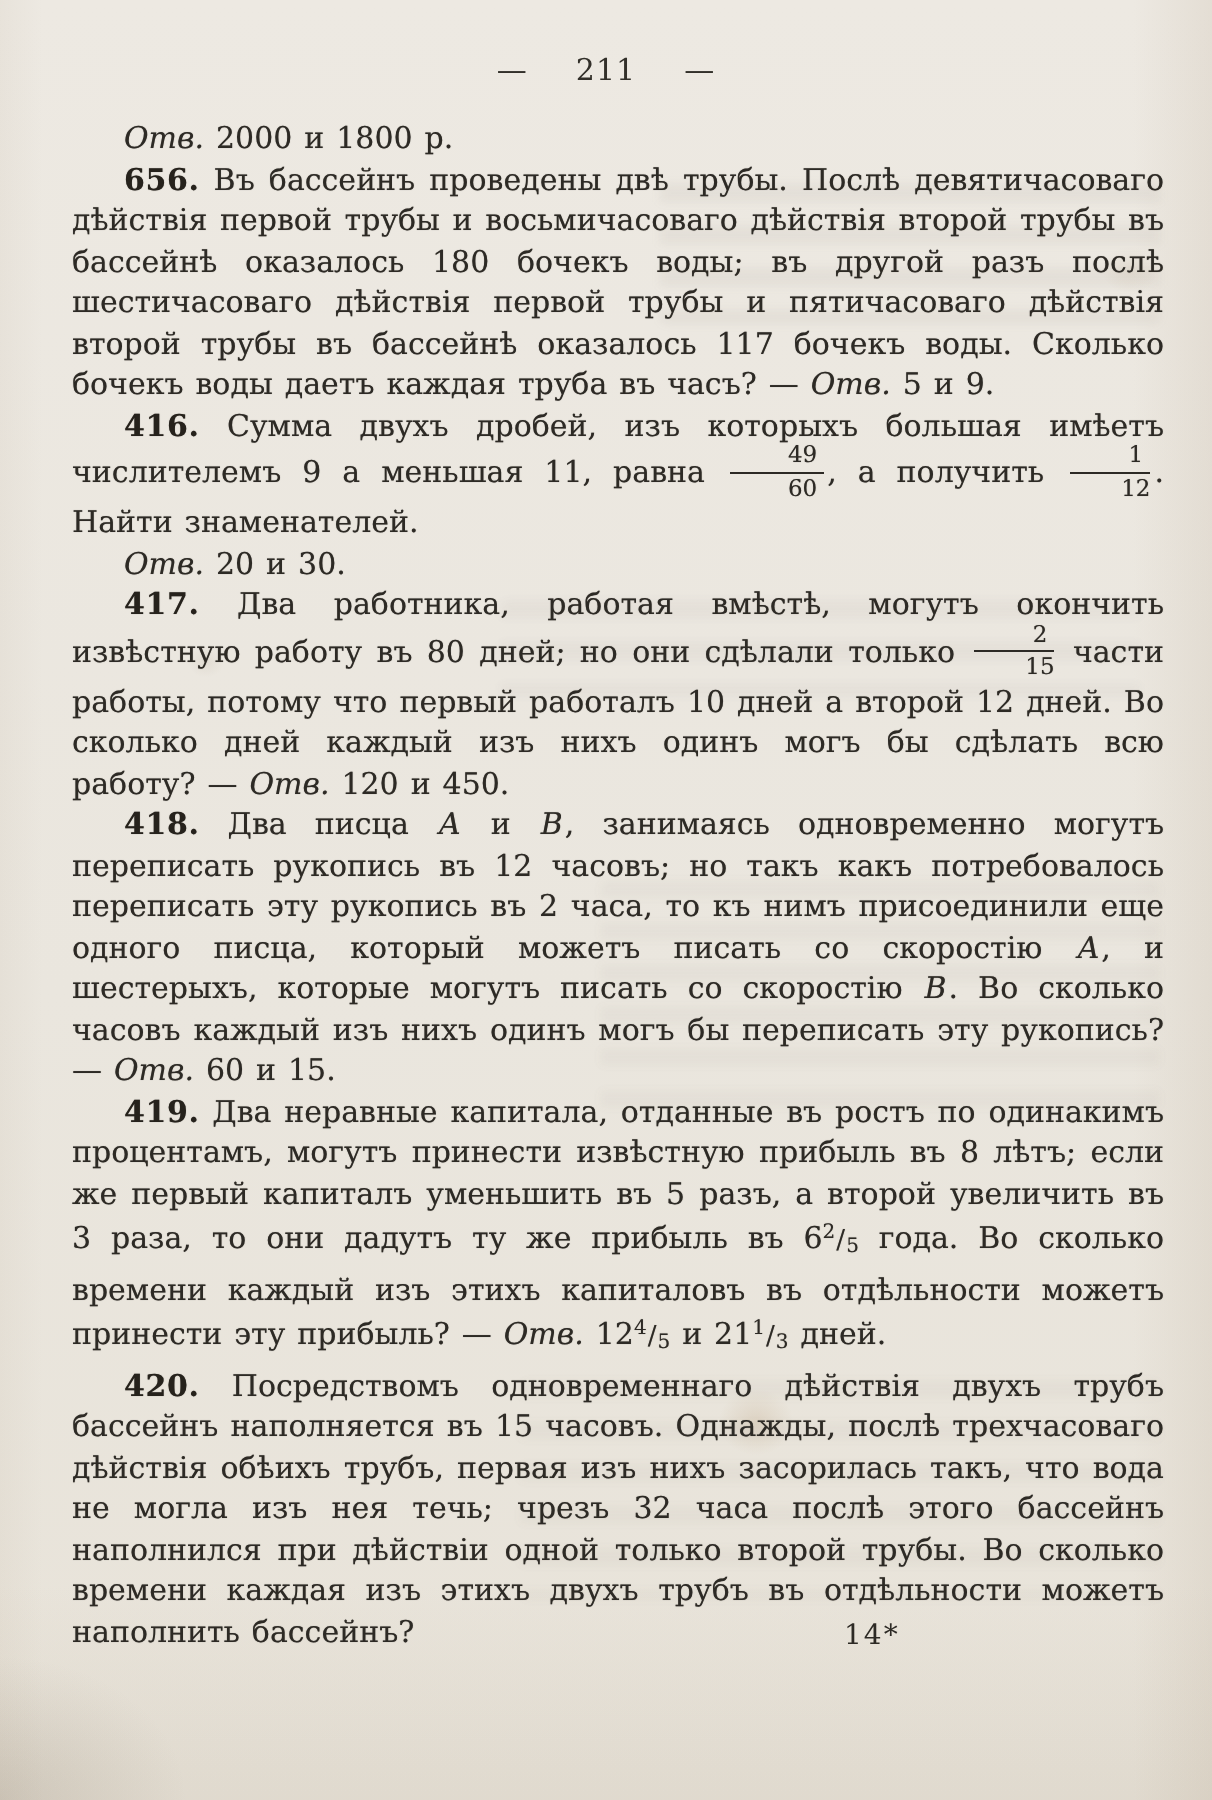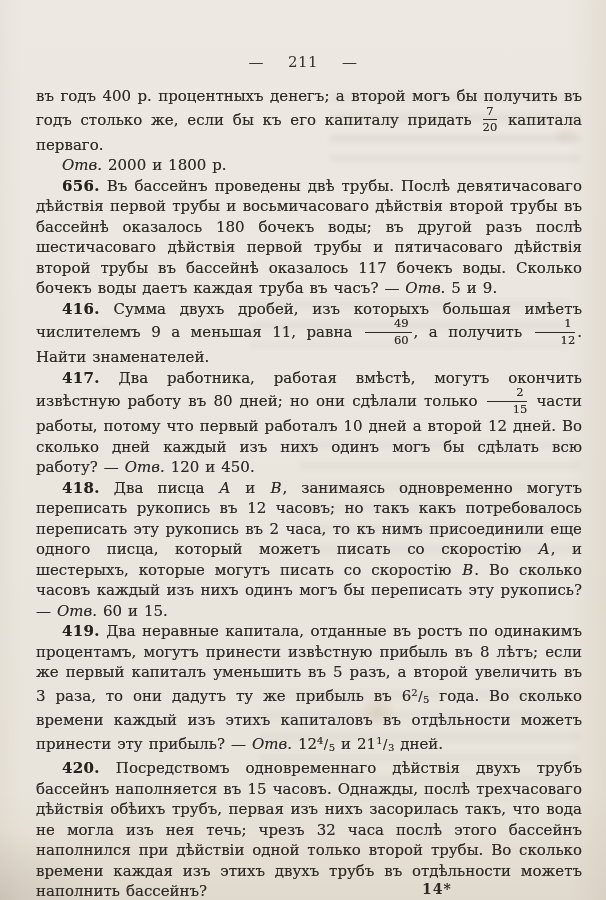--- a/index.html
+++ b/index.html
@@ -33,21 +33,21 @@
     position:absolute; pointer-events:none; border-radius:50%;
   }
   .s1 { left:352px; top:688px; width:52px; height:46px;
         background:radial-gradient(closest-side, rgba(158,118,68,.16), rgba(158,118,68,0) 72%); }
   .s2 { left:545px; top:118px; width:40px; height:34px;
         background:radial-gradient(closest-side, rgba(150,120,80,.10), rgba(150,120,80,0) 70%); }
   .s3 { left:90px; top:320px; width:26px; height:22px;
         background:radial-gradient(closest-side, rgba(140,125,100,.10), rgba(140,125,100,0) 70%); }
 
   .header {
-    padding-top:53px; text-align:center;
+    padding-top:26px; text-align:center;
     font-size:15px; letter-spacing:.5px; color:#33302a;
   }
   .header .pnum { display:inline-block; margin:0 24px; }
 
   .text {
     position:relative;
     padding:15px 24px 0 36px;
     font-size:15px; line-height:20.5px;
     text-align:justify; word-spacing:1.2px;
     color:#2d2a25;
@@ -68,58 +68,57 @@
   .frac .fn { display:block; padding:0 3px 2px; border-bottom:1px solid #2d2a25; }
   .frac .fd { display:block; padding-top:2px; }
 
   .mfrac { white-space:nowrap; }
   .mfrac .mw { font-size:15px; }
   .mfrac .mn { font-size:10px; vertical-align:5px; letter-spacing:0; }
   .mfrac .sl { font-size:13px; margin:0 .5px; }
   .mfrac .md { font-size:10px; vertical-align:-2px; }
 
   .sig {
-    position:absolute; left:422px; top:881px;
-    font-size:14px; font-weight:bold; color:#2d2a25;
+    position:absolute; left:422px; top:810px;
+    font-size:14px; font-weight:normal; color:#2d2a25;
     letter-spacing:1px;
   }
 </style>
 </head>
 <body>
 
 <div class="sheet">
   <div class="ghost g1"></div>
   <div class="ghost g2"></div>
   <div class="ghost g3"></div>
   <div class="ghost g4"></div>
   <div class="stain s1"></div>
   <div class="stain s2"></div>
   <div class="stain s3"></div>
 
   <div class="header"><span class="dash">—</span><span class="pnum">211</span><span class="dash">—</span></div>
 
   <div class="text">
 
-    <p class="para cont"><span>въ годъ 400 р. процентныхъ денегъ; а второй могъ бы получить въ годъ столько же, если бы къ его капиталу придать</span>
-      <span class="frac"><span class="fn">7</span><span class="fd">20</span></span>
-      <span>капитала перваго.</span></p>
 
     <p class="para answer"><i class="ans">Отв.</i>
       <span>2000 и 1800 р.</span></p>
 
     <p class="para problem"><b class="pn">656.</b>
       <span>Въ бассейнъ проведены двѣ трубы. Послѣ девятичасоваго дѣйствія первой трубы и восьмичасоваго дѣйствія второй трубы въ бассейнѣ оказалось 180 бочекъ воды; въ другой разъ послѣ шестичасоваго дѣйствія первой трубы и пятичасоваго дѣйствія второй трубы въ бассейнѣ оказалось 117 бочекъ воды. Сколько бочекъ воды даетъ каждая труба въ часъ? —</span>
       <i class="ans">Отв.</i>
       <span>5 и 9.</span></p>
 
     <p class="para problem"><b class="pn">416.</b>
       <span>Сумма двухъ дробей, изъ которыхъ большая имѣетъ числителемъ 9 а меньшая 11, равна</span>
       <span class="frac"><span class="fn">49</span><span class="fd">60</span></span><span>, а получить</span>
       <span class="frac"><span class="fn">1</span><span class="fd">12</span></span><span>. Найти знаменателей.</span></p>
 
+    <p class="para answer"><i class="ans">Отв.</i>
+      <span>20 и 30.</span></p>
 
     <p class="para problem"><b class="pn">417.</b>
       <span>Два работника, работая вмѣстѣ, могутъ окончить извѣстную работу въ 80 дней; но они сдѣлали только</span>
       <span class="frac"><span class="fn">2</span><span class="fd">15</span></span>
       <span>части работы, потому что первый работалъ 10 дней а второй 12 дней. Во сколько дней каждый изъ нихъ одинъ могъ бы сдѣлать всю работу? —</span>
       <i class="ans">Отв.</i>
       <span>120 и 450.</span></p>
 
     <p class="para problem"><b class="pn">418.</b>
       <span>Два писца</span>

